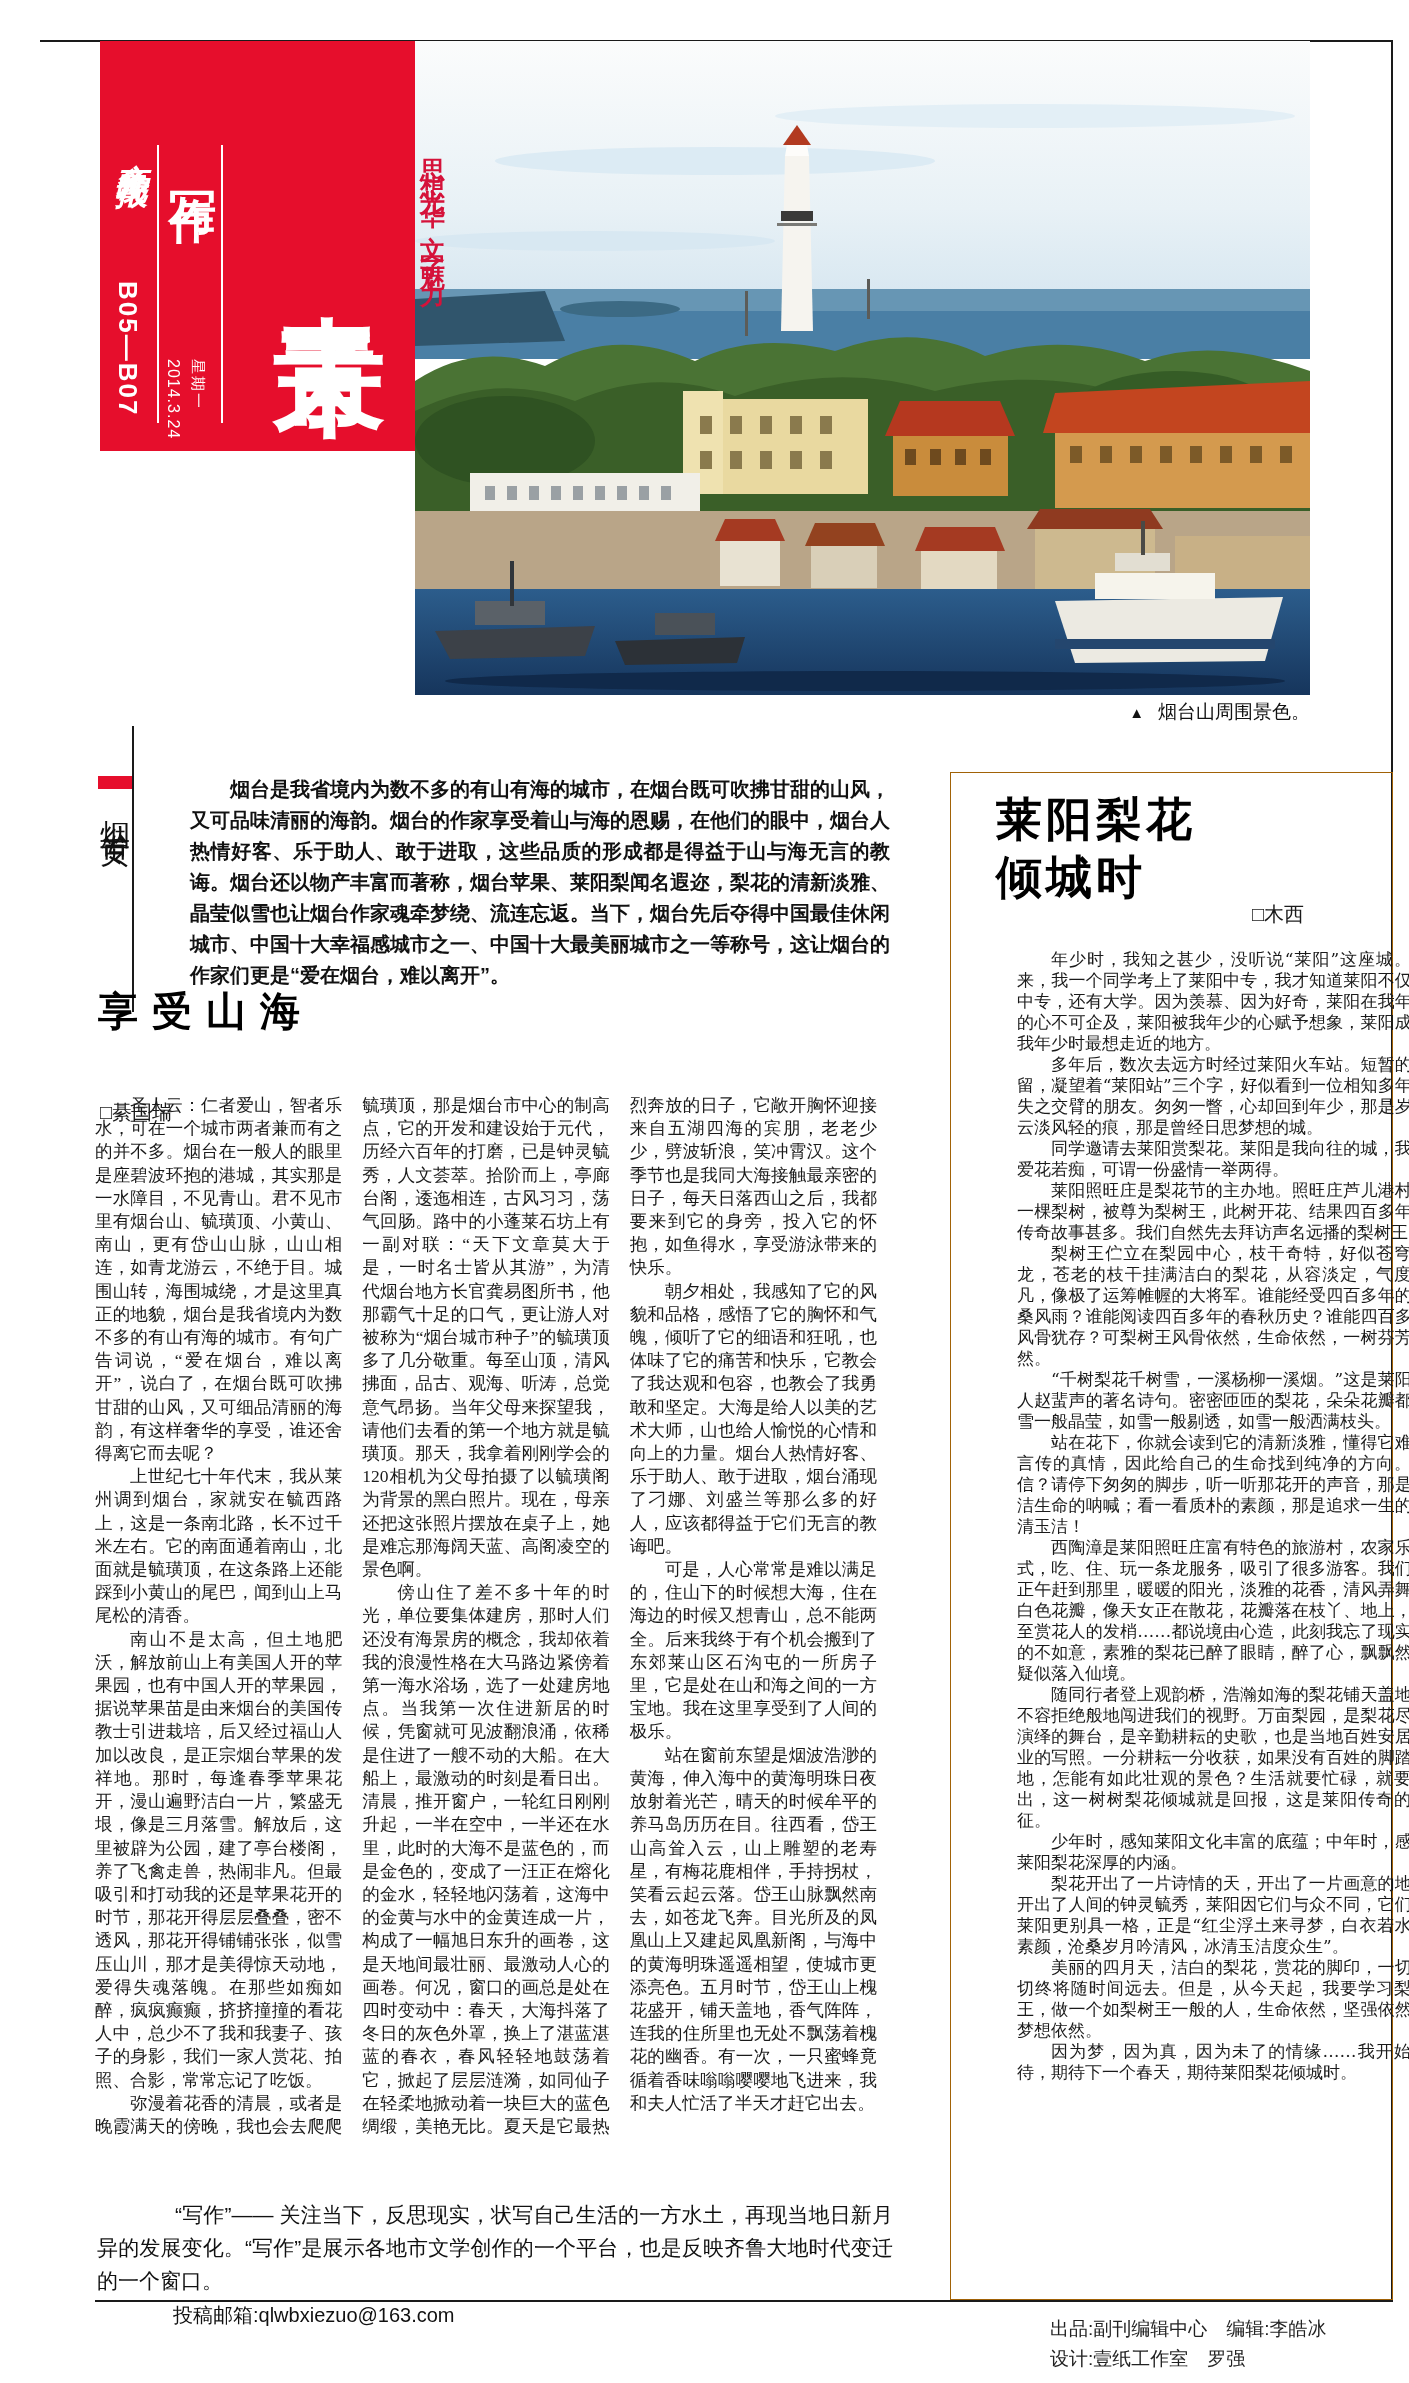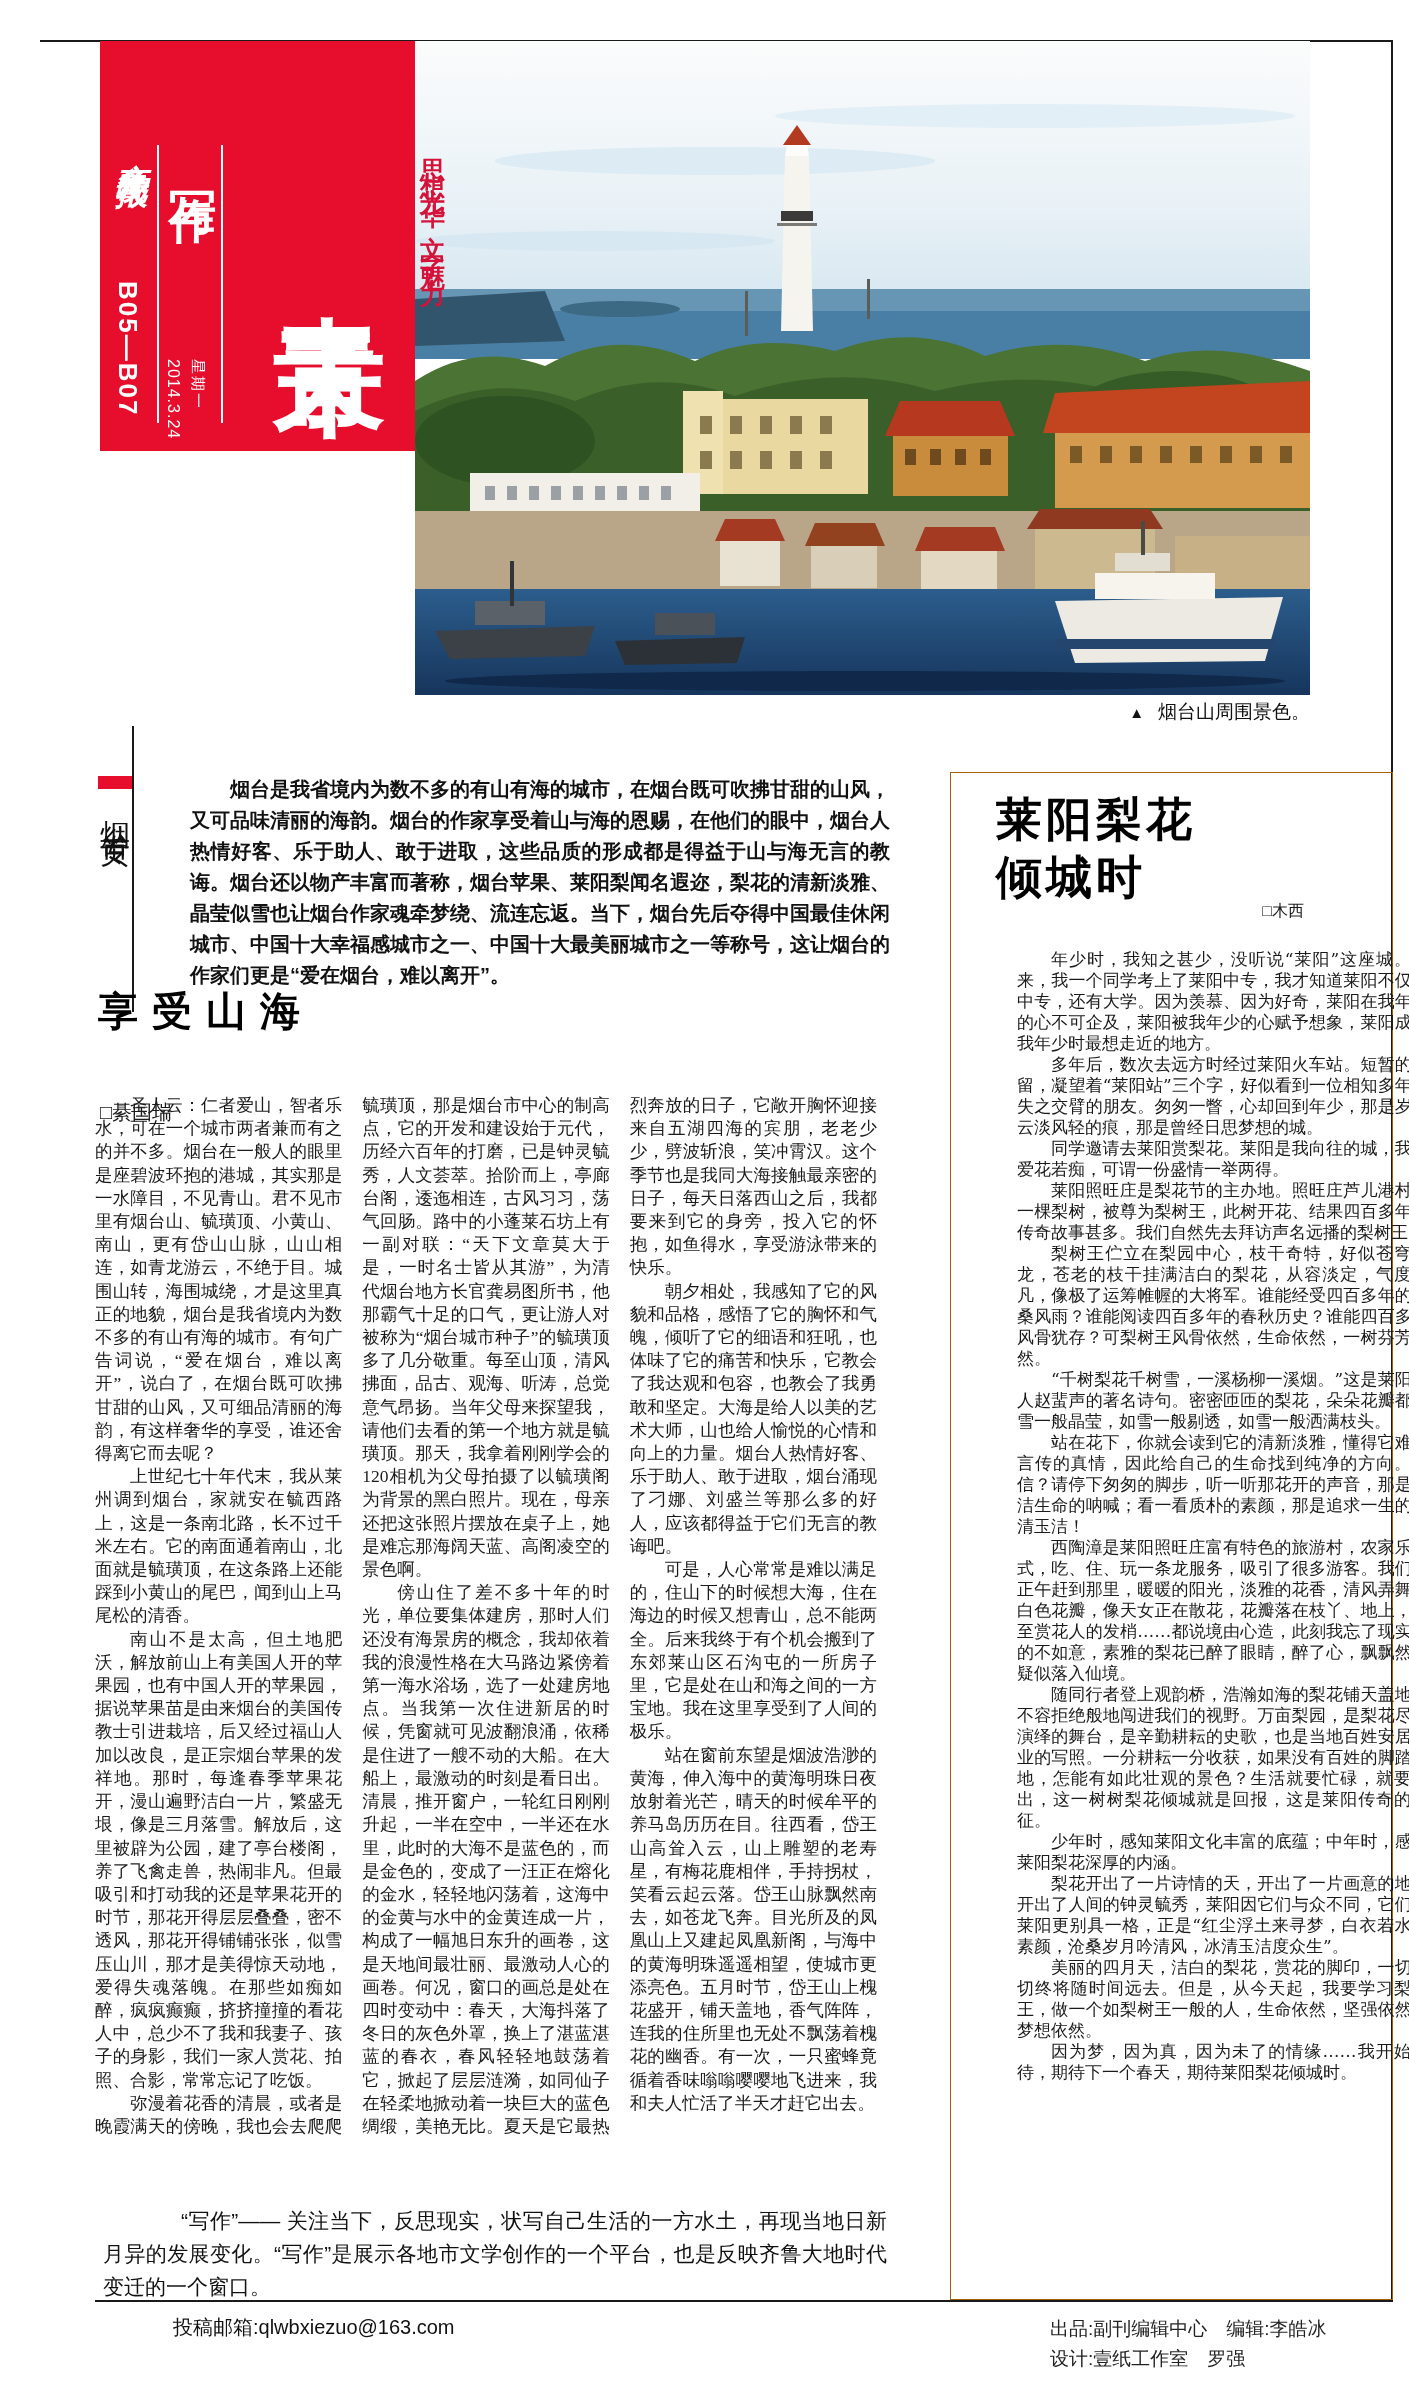--- a/index.html
+++ b/index.html
@@ -48,28 +48,28 @@
   
   .headline{position:absolute;left:98px;top:984px;font-size:40px;font-weight:900;letter-spacing:14px;
             font-family:"Liberation Serif",serif;color:#000;}
   .author-left{position:absolute;left:100px;top:1060px;font-size:20px;font-family:"Liberation Sans",sans-serif;margin-top:39px;}
   .columns{position:absolute;left:95px;top:1094px;width:782px;height:1066px;overflow:hidden;
            column-count:3;column-gap:20px;font-size:17.5px;line-height:23.2px;text-align:justify;}
   .columns p{margin:0;text-indent:2em;}
   
   .footer-note{position:absolute;left:95px;top:2196px;width:800px;font-size:21px;line-height:33px;
                font-family:"Liberation Sans",sans-serif;text-align:justify;color:#111;}
-  .footer-note .lead{text-indent:78px;margin:8px;}
+  .footer-note .lead{text-indent:78px;margin:2px;}
   .footer-email{margin:2px 0 0 78px;font-size:20px;}
   
   .right-article{position:absolute;left:950px;top:772px;width:443px;height:1528px;
                  border:1px solid #a16207;box-sizing:border-box;}
   .right-title{position:absolute;left:45px;top:18px;font-size:46px;line-height:58px;font-weight:700;
                letter-spacing:4px;color:#000;font-family:"Liberation Serif",serif;}
-  .right-author{position:absolute;right:88px;top:128px;font-size:16px;font-family:"Liberation Sans",sans-serif;}
+  .right-author{position:absolute;right:88px;top:128px;font-size:20px;font-family:"Liberation Sans",sans-serif;}
   .right-body{position:absolute;left:27px;top:176px;width:412px;height:1330px;overflow:hidden;
               font-size:17px;line-height:21px;text-align:justify;font-family:"DejaVu Serif",serif;margin-left:39px;}
   .right-body p{margin:0;text-indent:2em;}
   
   .credits{position:absolute;left:1050px;top:2314px;font-size:19px;line-height:30px;color:#222;
            font-family:"Liberation Sans",sans-serif;}
 </style>
 </head>
 <body>
 

